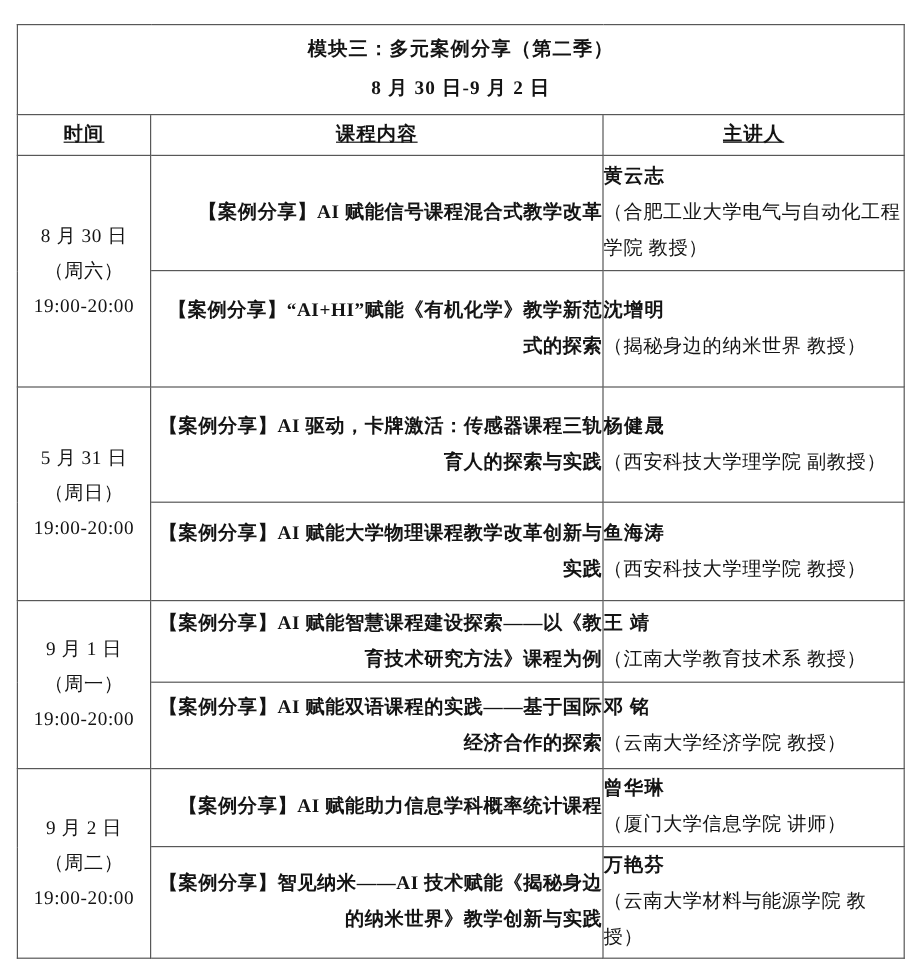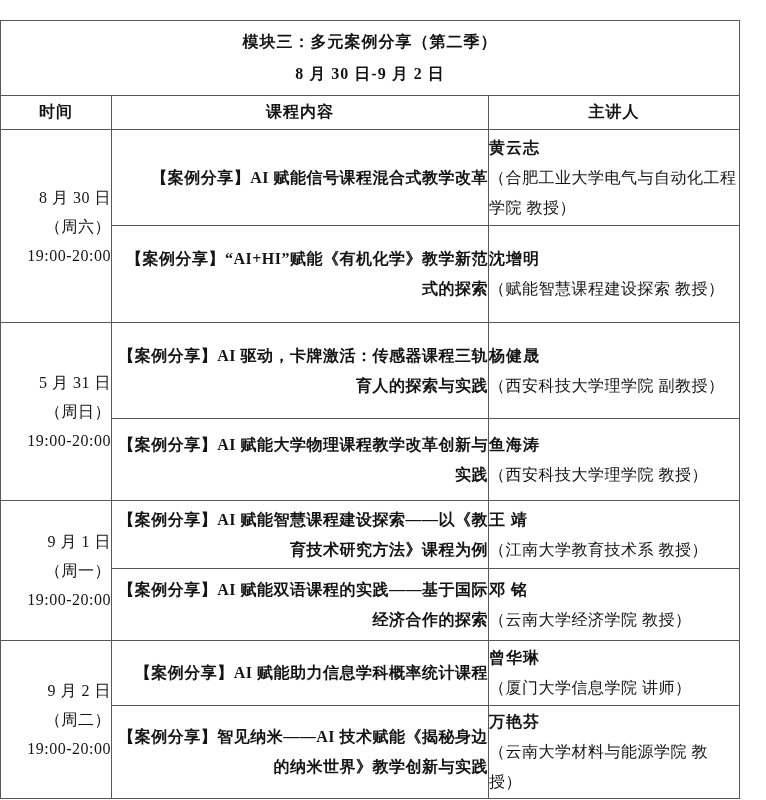--- a/index.html
+++ b/index.html
@@ -6,21 +6,21 @@
     margin: 0;
     padding: 0;
     background: #ffffff;
     width: 766px;
     height: 800px;
     font-family: "Liberation Serif", "DejaVu Serif", serif;
     color: #141414;
   }
   .schedule-table {
     position: absolute;
-    left: 0;
+    left: 14px;
     top: 20px;
     width: 739px;
     border-collapse: collapse;
     table-layout: fixed;
   }
   .schedule-table td {
     border: 1.5px solid #585858;
     padding: 0;
     vertical-align: middle;
     font-size: 16px;
@@ -33,23 +33,24 @@
   .title-cell {
     text-align: center;
     font-weight: bold;
     line-height: 32px;
     letter-spacing: 1px;
   }
   .head-row td {
     text-align: center;
     font-weight: bold;
     letter-spacing: 1px;
+    text-decoration: underline;
   }
   .time-cell {
-    text-align: right;
+    text-align: center;
     line-height: 29px;
     letter-spacing: 0.5px;
   }
   .content-cell {
     text-align: right;
     font-weight: bold;
     line-height: 30px;
     padding: 0 10px 0 11px;
     letter-spacing: 0.5px;
   }
@@ -101,21 +102,21 @@
       <div class="speaker-name">黄云志</div>
       <div>（合肥工业大学电气与自动化工程学院 教授）</div>
     </td>
   </tr>
   <tr style="height:97px">
     <td class="content-cell">
       <div>【案例分享】“AI+HI”赋能《有机化学》教学新范式的探索</div>
     </td>
     <td class="speaker-cell">
       <div class="speaker-name">沈增明</div>
-      <div>（赋能智慧课程建设探索 教授）</div>
+      <div>（揭秘身边的纳米世界 教授）</div>
     </td>
   </tr>
 
   <tr style="height:96px">
     <td rowspan="2" class="time-cell">
       <div>5 月 31 日</div>
       <div>（周日）</div>
       <div>19:00-20:00</div>
     </td>
     <td class="content-cell">

